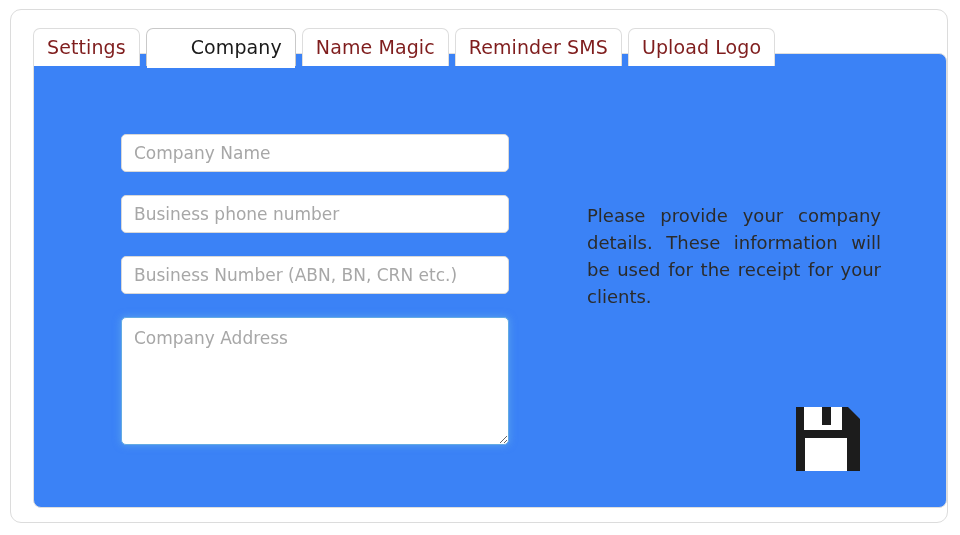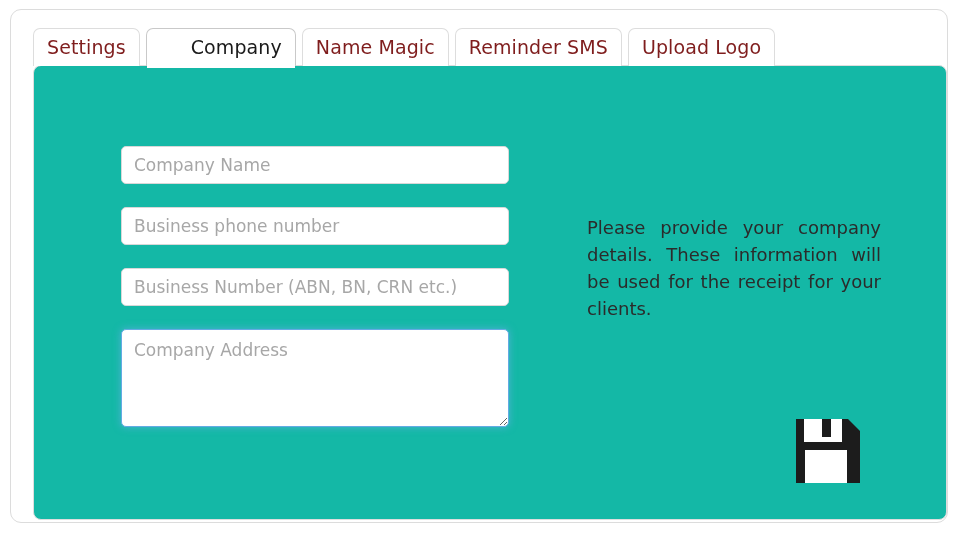--- a/index.html
+++ b/index.html
@@ -73,27 +73,27 @@
     right: 0;
     bottom: -2px;
     height: 3px;
     background: #ffffff;
   }
 
   
   .content-panel {
     position: absolute;
     left: 22px;
-    top: 55px;
+    top: 43px;
     width: 914px;
     height: 455px;
     box-sizing: border-box;
     border: 1px solid #dedede;
     border-radius: 8px;
-    background: #14b8a6;
+    background: #3b82f6;
     z-index: 1;
   }
 
   
   .form-col {
     position: absolute;
     left: 87px;
     top: 80px;
     width: 388px;
   }
@@ -114,21 +114,21 @@
     outline: none;
   }
   .field::placeholder {
     color: #a7a7a7;
     opacity: 1;
   }
   .field-area {
     box-sizing: border-box;
     display: block;
     width: 388px;
-    height: 98px;
+    height: 128px;
     padding: 8px 12px;
     border: 1px solid #63abe3;
     border-radius: 5px;
     background: #ffffff;
     color: #3a3a3a;
     font-family: "DejaVu Sans", "Liberation Sans", sans-serif;
     font-size: 17px;
     line-height: 24px;
     outline: none;
     resize: vertical;

